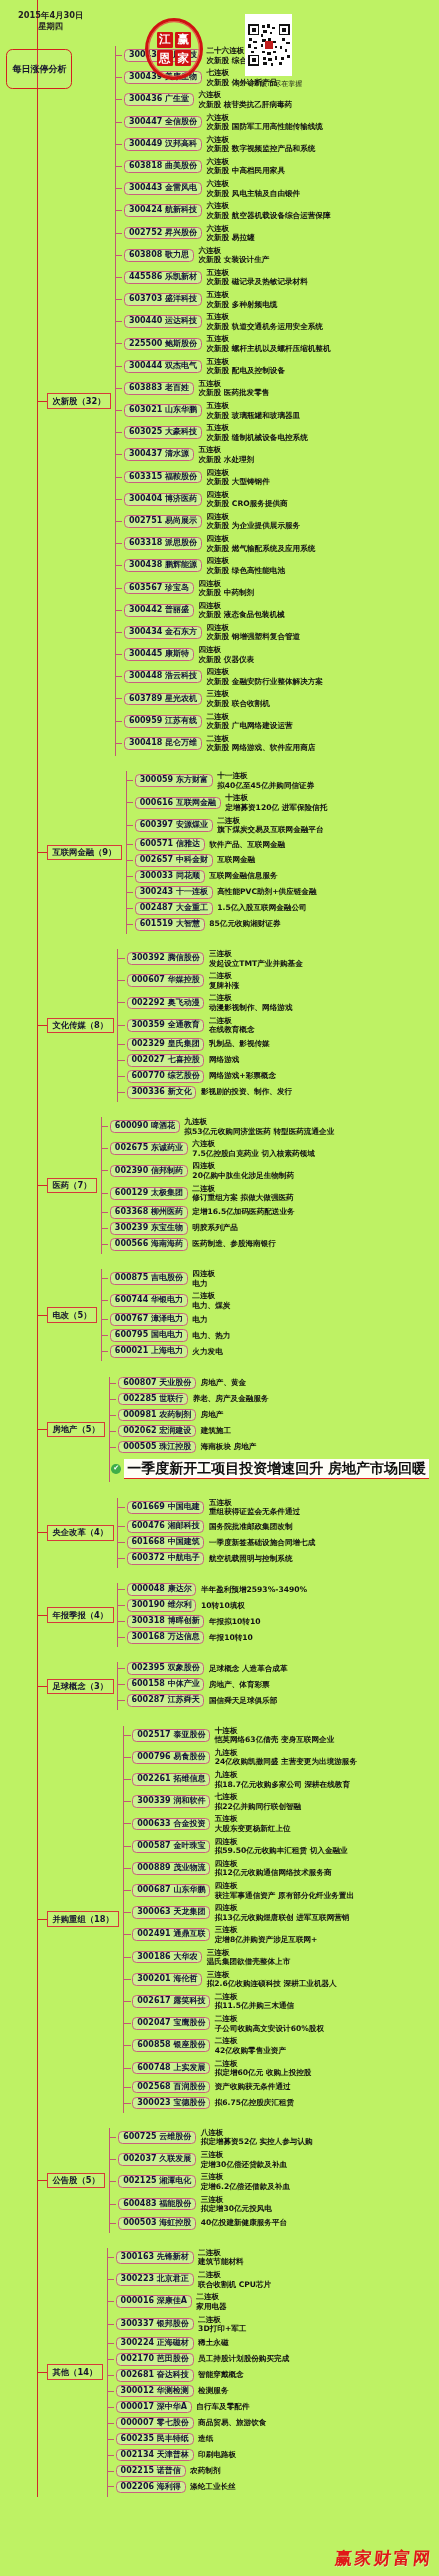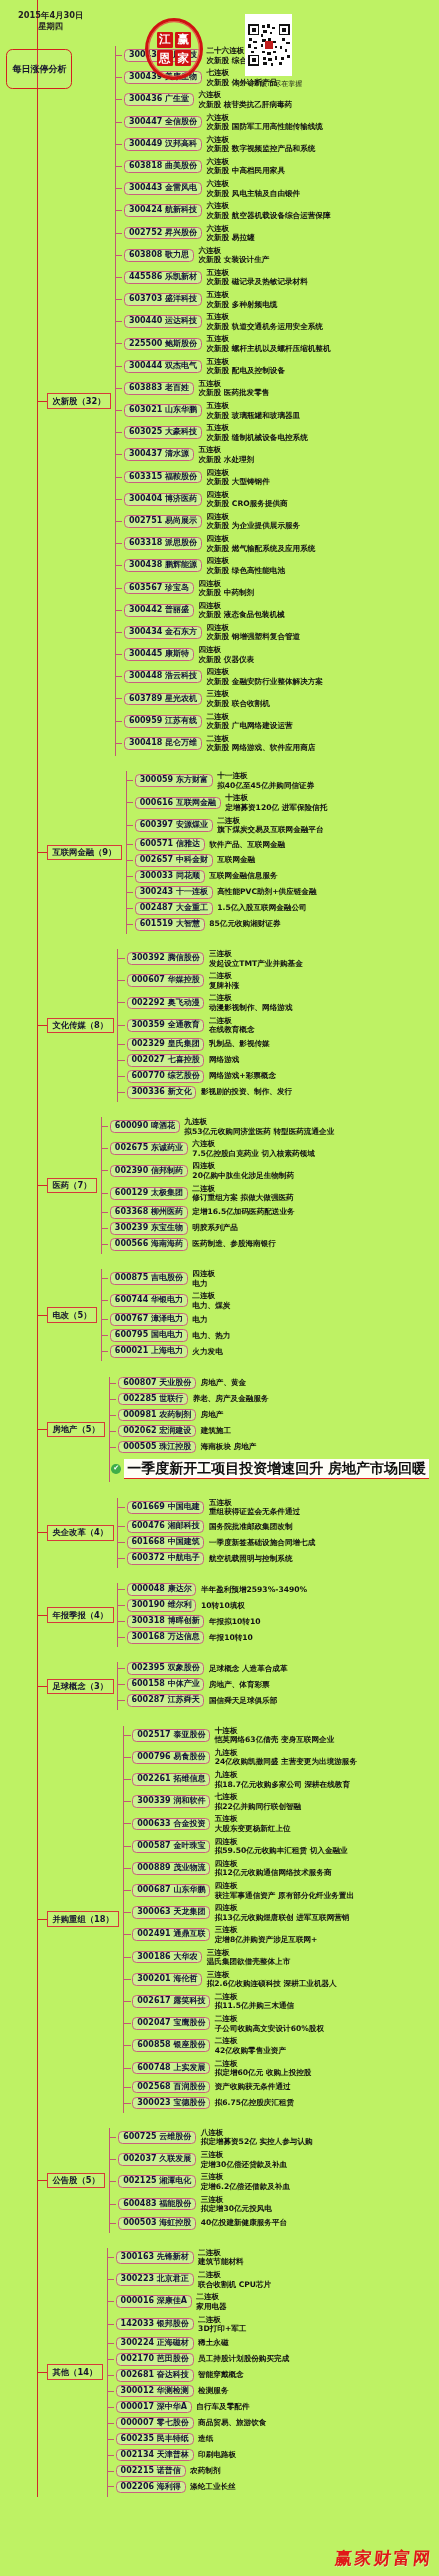--- a/index.html
+++ b/index.html
@@ -850,21 +850,21 @@
             </div>
           </div>
           <div class="row">
             <span class="sbox"><span class="code">000016</span> <span class="sname">深康佳A</span></span>
             <div class="sinfo">
               <div class="line">二连板</div>
               <div class="line">家用电器</div>
             </div>
           </div>
           <div class="row">
-            <span class="sbox"><span class="code">142033</span> <span class="sname">银邦股份</span></span>
+            <span class="sbox"><span class="code">300337</span> <span class="sname">银邦股份</span></span>
             <div class="sinfo">
               <div class="line">二连板</div>
               <div class="line">3D打印+军工</div>
             </div>
           </div>
           <div class="row">
             <span class="sbox"><span class="code">300224</span> <span class="sname">正海磁材</span></span>
             <div class="sinfo">
               <div class="line">稀土永磁</div>
             </div>

